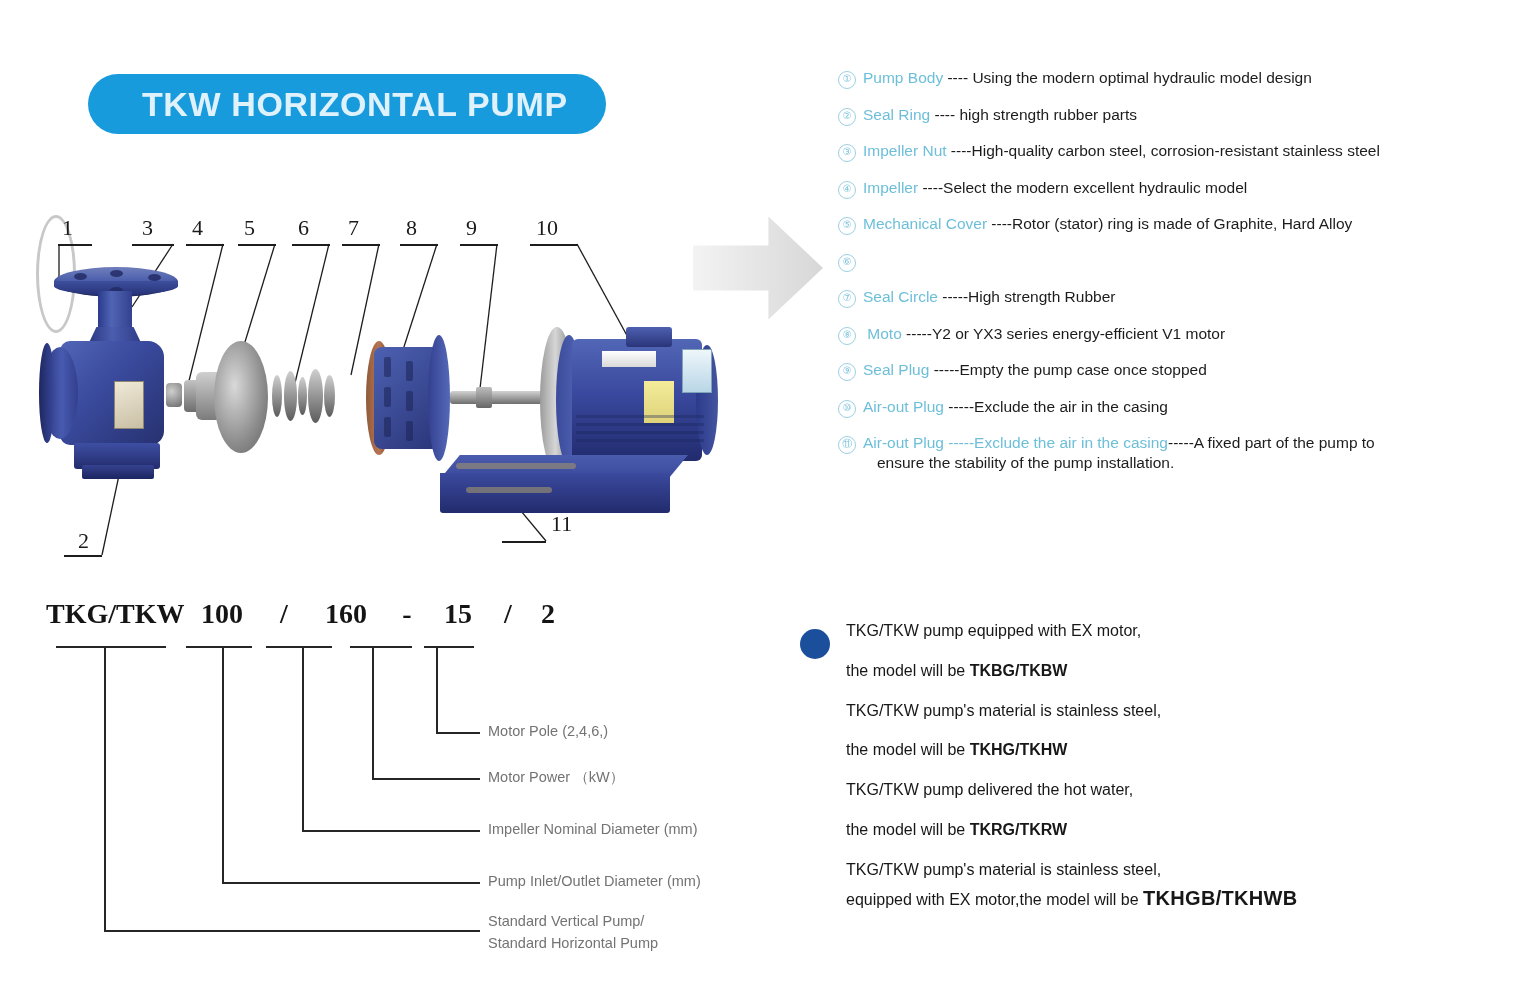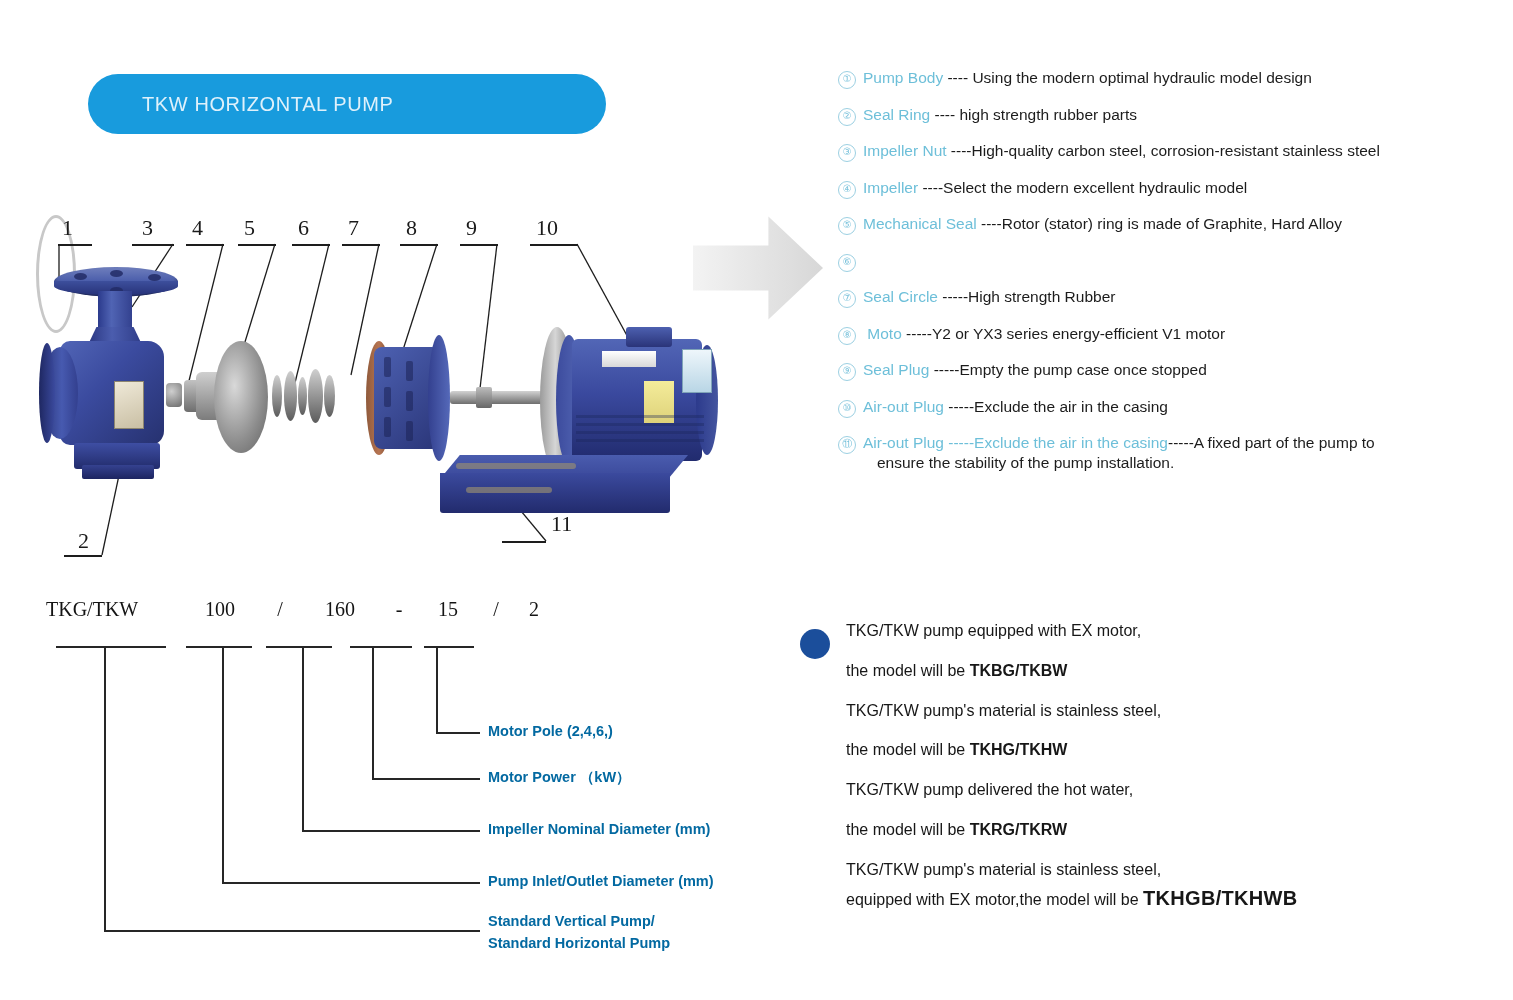--- a/index.html
+++ b/index.html
@@ -11,21 +11,21 @@
   }
   .stage{position:absolute;left:0;top:0;width:1513px;height:1000px;}
 
   
   .title-banner{
     position:absolute;left:88px;top:74px;width:518px;height:60px;
     background:#189bdd;border-radius:30px;
     display:flex;align-items:center;
   }
   .title-banner .txt{
-    margin-left:54px;color:#dff1fb;font-size:20px;font-weight:normal;
+    margin-left:54px;color:#dff1fb;font-size:34px;font-weight:bold;
     letter-spacing:.6px;
   }
 
   
   .figure{position:absolute;left:36px;top:215px;width:660px;height:345px;}
 
   .callout-num{position:absolute;font-family:"Liberation Serif","DejaVu Serif",serif;
     font-size:22px;color:#1a1a1a;}
   .leader{position:absolute;background:#1d1d1d;}
 
@@ -138,24 +138,24 @@
   }
   .legend-txt{font-size:15.5px;color:#1c1c1c;}
   .legend-txt .part{color:#6dbfd9;}
   .legend-txt .cy{color:#6dbfd9;}
   .legend-txt .sub{display:block;margin-left:14px;}
 
   
   .model{position:absolute;left:36px;top:598px;width:700px;height:370px;}
   .code-row{position:absolute;left:10px;top:0;
     font-family:"Liberation Serif","DejaVu Serif",serif;
-    font-size:20px;font-weight:normal;color:#141414;white-space:nowrap;}
+    font-size:28px;font-weight:bold;color:#141414;white-space:nowrap;}
   .code-row span{display:inline-block;}
   .mline{position:absolute;background:#262626;}
-  .mlabel{position:absolute;font-size:14.5px;font-weight:bold;color:#0369a1;
+  .mlabel{position:absolute;font-size:14.5px;font-weight:normal;color:#737373;
     line-height:1.35;white-space:nowrap;}
 
   
   .notes{position:absolute;left:800px;top:621px;width:640px;}
   .notes .dot{position:absolute;left:0;top:8px;width:30px;height:30px;border-radius:50%;
     background:#1b4e9b;}
   .notes-body{margin-left:46px;}
   .notes-line{font-size:16px;color:#171717;margin-bottom:19px;line-height:1.3;}
   .notes-line.tight{margin-bottom:4px;}
   .notes-line b{font-weight:bold;}
@@ -297,21 +297,21 @@
       <div class="legend-txt"><span class="part">Impeller Nut</span><span> ----</span><span>High-quality carbon steel, corrosion-resistant stainless steel</span></div>
     </div>
 
     <div class="legend-row">
       <div class="num-circle">④</div>
       <div class="legend-txt"><span class="part">Impeller</span><span> ----</span><span>Select the modern excellent hydraulic model</span></div>
     </div>
 
     <div class="legend-row">
       <div class="num-circle">⑤</div>
-      <div class="legend-txt"><span class="part">Mechanical Seal</span><span> ----</span><span>Rotor (stator) ring is made of Graphite, Hard Alloy</span></div>
+      <div class="legend-txt"><span class="part">Mechanical Cover</span><span> ----</span><span>Rotor (stator) ring is made of Graphite, Hard Alloy</span></div>
     </div>
 
     <div class="legend-row">
       <div class="num-circle">⑥</div>
     </div>
 
     <div class="legend-row">
       <div class="num-circle">⑦</div>
       <div class="legend-txt"><span class="part">Seal Circle</span><span> -----</span><span>High strength Rubber</span></div>
     </div>

